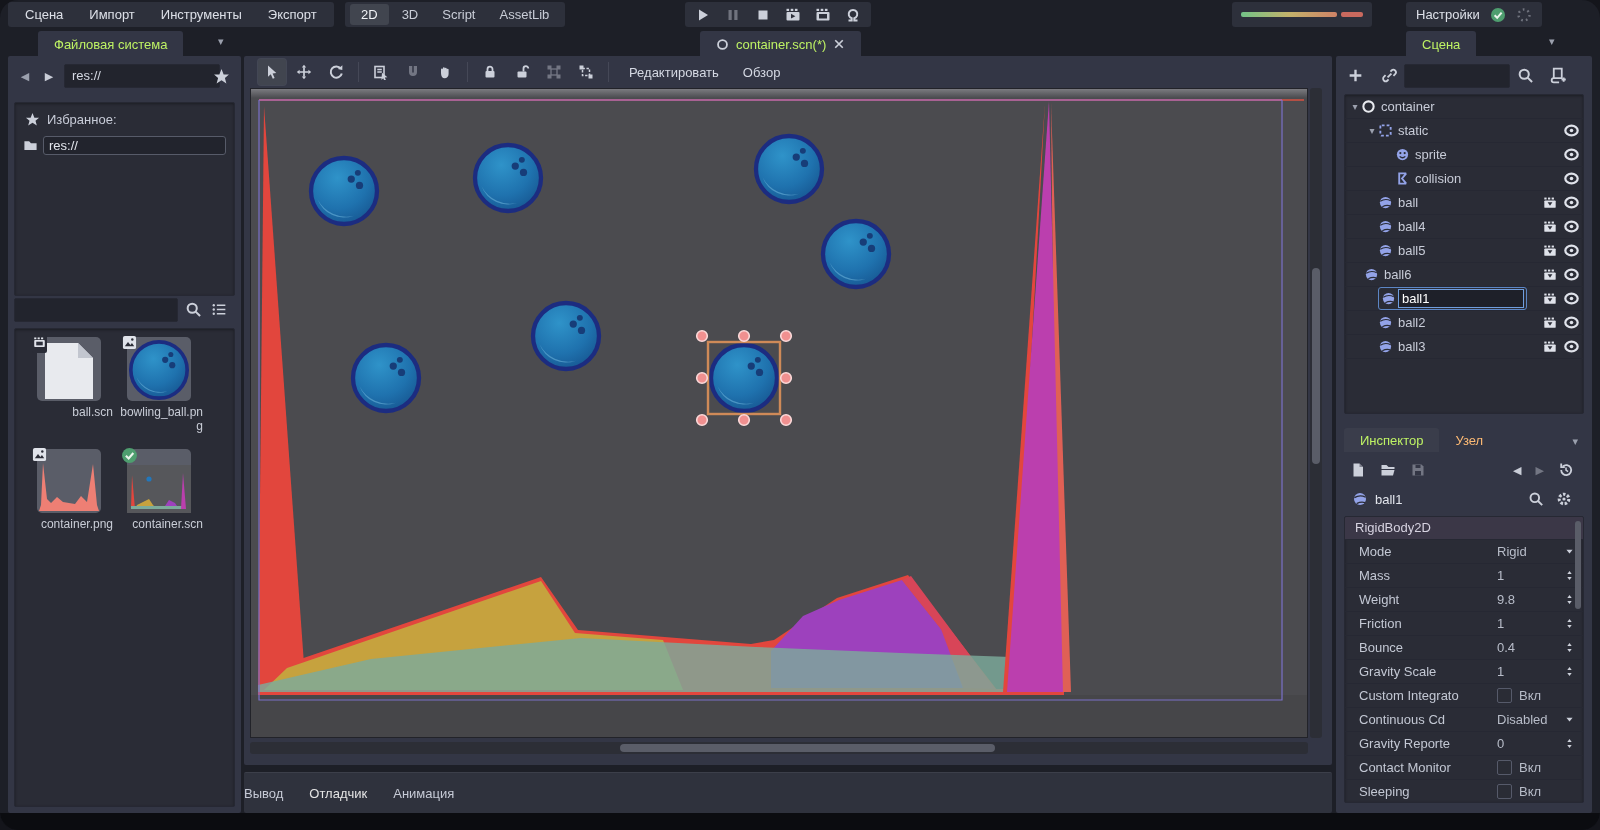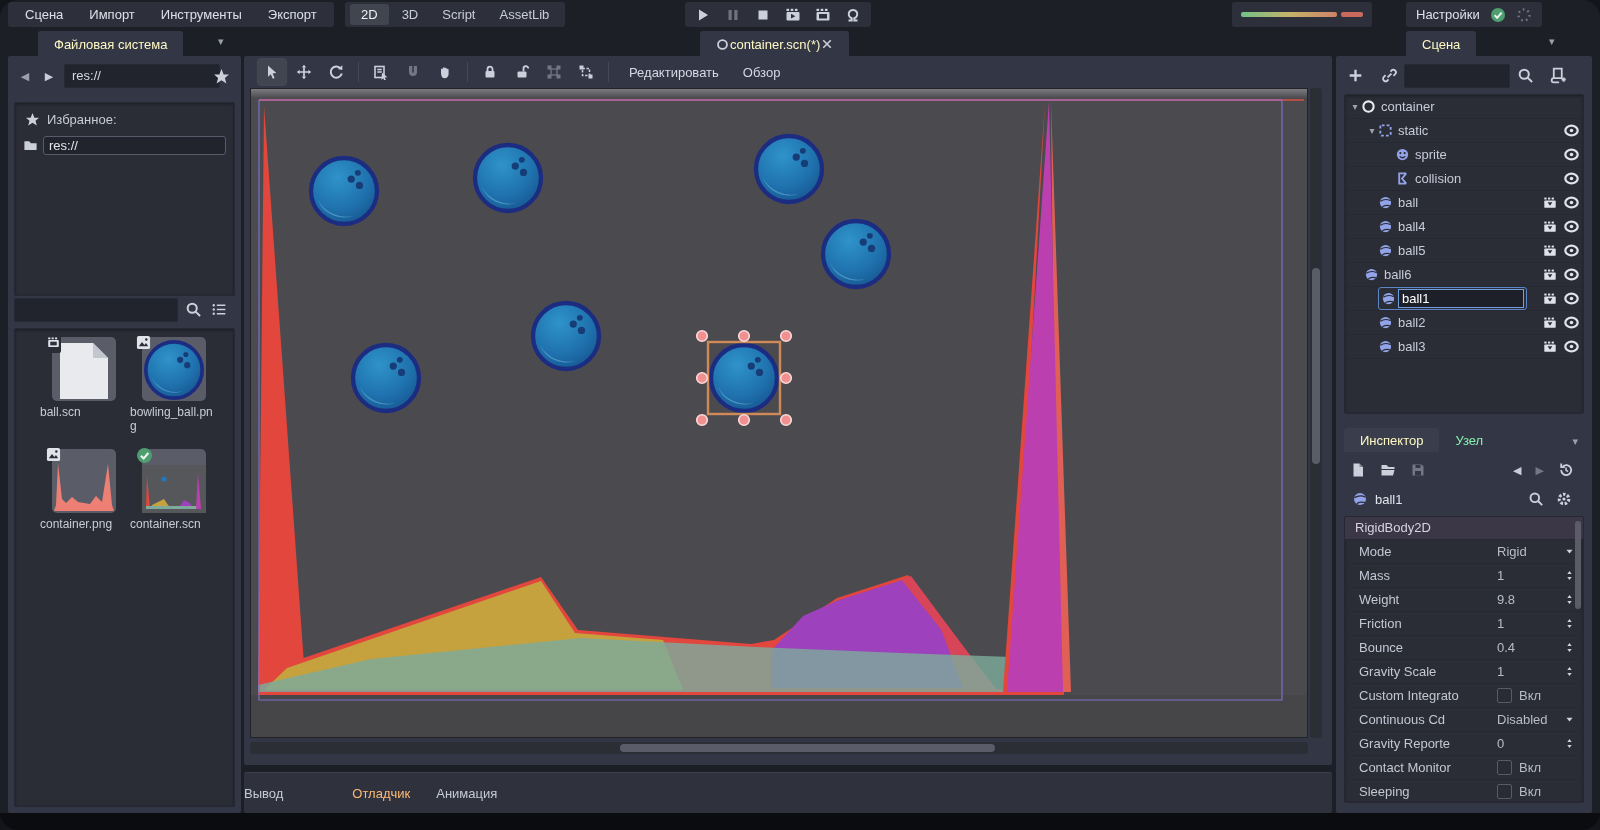--- a/index.html
+++ b/index.html
@@ -5,25 +5,25 @@
   html,body{margin:0;padding:0;background:#14151b;}
   #app{position:relative;width:1600px;height:830px;background:#1d1f27;overflow:hidden;
        font-family:"Liberation Sans",sans-serif;color:#d5d9e3;font-size:13px;border-radius:18px;}
   .abs{position:absolute;}
   .grp{background:#2d303b;border-radius:3px;display:flex;align-items:center;}
   .menu-item{padding:3px 13px;color:#dde0e8;cursor:default;}
   .ws-item{padding:3px 11px;color:#c9cdd7;}
   .ws-item.active{background:#41454f;border-radius:3px;box-shadow:0 0 0 1px #51556000;color:#f0f2f6;}
   .icon-btn{display:inline-flex;align-items:center;justify-content:center;color:#ccd0da;}
   .dim{opacity:.42;}
-  .tab{background:#333645;border-radius:3px 3px 0 0;display:flex;align-items:center;padding:0 16px;height:26px;color:#fef9c3;}
+  .tab{background:#333645;border-radius:3px 3px 0 0;display:flex;align-items:center;padding:0 16px;height:26px;color:#bef264;}
   .dock{background:#333645;border-radius:2px;}
   .well{background:#2a2c36;border:1px solid #262833;border-radius:2px;box-shadow:inset 0 1px 3px rgba(0,0,0,.35);}
   .field{background:#22242d;border:1px solid #262833;border-radius:2px;color:#d5d9e3;}
-  .tile{position:absolute;width:88px;text-align:left;margin-left:15px;}
+  .tile{position:absolute;width:88px;text-align:right;}
   .tile .thumb{position:relative;width:64px;height:64px;margin:0 auto;display:flex;align-items:flex-end;justify-content:center;}
   .tile .badge{position:absolute;left:-6px;top:-2px;width:16px;height:16px;}
   .tile .tlabel{margin-top:4px;font-size:12px;color:#c9cdd7;line-height:14px;word-break:break-all;}
   .tree-row{display:flex;align-items:center;height:23px;border-bottom:1px solid #262833;padding-right:4px;}
   .tree-label{margin-left:5px;color:#c8ccd8;white-space:nowrap;}
   .tree-right{margin-left:auto;display:flex;align-items:center;gap:7px;}
   .caret{color:#9ba0ad;font-size:10px;width:12px;display:inline-block;text-align:center;}
   .prop-row{display:flex;align-items:center;height:23px;border-bottom:1px solid #262833;padding:0 8px 0 14px;}
   .prop-label{width:138px;overflow:hidden;white-space:nowrap;color:#c3c8d4;}
   .prop-val{color:#b8bdc9;flex:1;}
@@ -116,21 +116,21 @@
           </svg>
         </span>
     </div>
   </div>
 
   <div class="abs" style="left:0;top:29px;width:1600px;height:27px;">
     <div class="tab abs" style="left:38px;top:2px;">
       <span>Файловая система</span>
     </div>
     <span class="abs" style="left:218px;top:6px;color:#9ba0ad;font-size:11px;">▾</span>
-    <div class="tab abs" style="left:700px;top:2px;gap:1px;">
+    <div class="tab abs" style="left:700px;top:2px;gap:7px;">
       <span class="icon-btn" style="width:13px;height:13px;">
           <svg width="13" height="13" viewBox="0 0 16 16">
             <circle cx="8" cy="8" r="5.5" fill="none" stroke="currentColor" stroke-width="2.2"></circle>
           </svg>
         </span>
       <span>container.scn(*)</span>
       <span class="icon-btn" style="width:12px;height:12px;">
           <svg width="12" height="12" viewBox="0 0 16 16">
             <path d="M3 3 L13 13 M13 3 L3 13" stroke="currentColor" stroke-width="2.2"></path>
           </svg>
@@ -422,21 +422,21 @@
     <div class="scrollbar abs" style="left:1066px;top:32px;width:12px;height:650px;">
       <div class="thumb" style="left:2px;top:180px;width:8px;height:196px;"></div>
     </div>
     <div class="scrollbar abs" style="left:6px;top:686px;width:1058px;height:12px;">
       <div class="thumb" style="left:370px;top:2px;width:375px;height:8px;"></div>
     </div>
   </div>
 
   <div class="abs" style="left:244px;top:772px;width:1088px;height:41px;background:#2f323d;border-top:1px solid #3c3f4a;border-radius:2px;display:flex;align-items:center;box-sizing:border-box;gap:26px;" id="bottom-tabs">
       <span style="color:#c6cad6;">Вывод</span>
-      <span style="color:#fdba74;margin-left:43px;">Отладчик</span>
+      <span style="color:#e5e5e5;">Отладчик</span>
       <span style="color:#c6cad6;">Анимация</span>
     </div>
 
   <div class="dock abs" style="left:1336px;top:56px;width:256px;height:757px;">
 
     <span class="icon-btn abs" style="left:8px;top:8px;width:22px;height:22px;">
         <svg width="17" height="17" viewBox="0 0 16 16">
           <path d="M8 2.5 V13.5 M2.5 8 H13.5" stroke="currentColor" stroke-width="2.2"></path>
         </svg>
       </span>
@@ -724,21 +724,21 @@
               </svg>
             </span>
           </span>
      </div>
       </div>
 
     <div class="abs" style="left:8px;top:368px;width:238px;height:28px;display:flex;align-items:flex-end;">
       <div class="tab" style="height:24px;background:#3a3d4b;">
         <span>Инспектор</span>
       </div>
-      <div class="tab" style="height:24px;background:transparent;color:#86efac;">
+      <div class="tab" style="height:24px;background:transparent;color:#fdba74;">
         <span>Узел</span>
       </div>
       <span style="margin-left:auto;color:#9ba0ad;font-size:11px;padding:0 4px 4px 0;">▾</span>
     </div>
 
     <div class="abs" style="left:8px;top:400px;width:238px;height:28px;display:flex;align-items:center;padding-left:6px;box-sizing:border-box;gap:14px;">
       <span class="icon-btn">
           <svg width="16" height="16" viewBox="0 0 16 16">
             <path d="M3.5 1.5 h6 l3.5 3.5 v9.5 h-9.5 z" fill="currentColor"></path>
             <path d="M9.5 1.5 v3.5 h3.5" fill="#333645" opacity=".5"></path>

